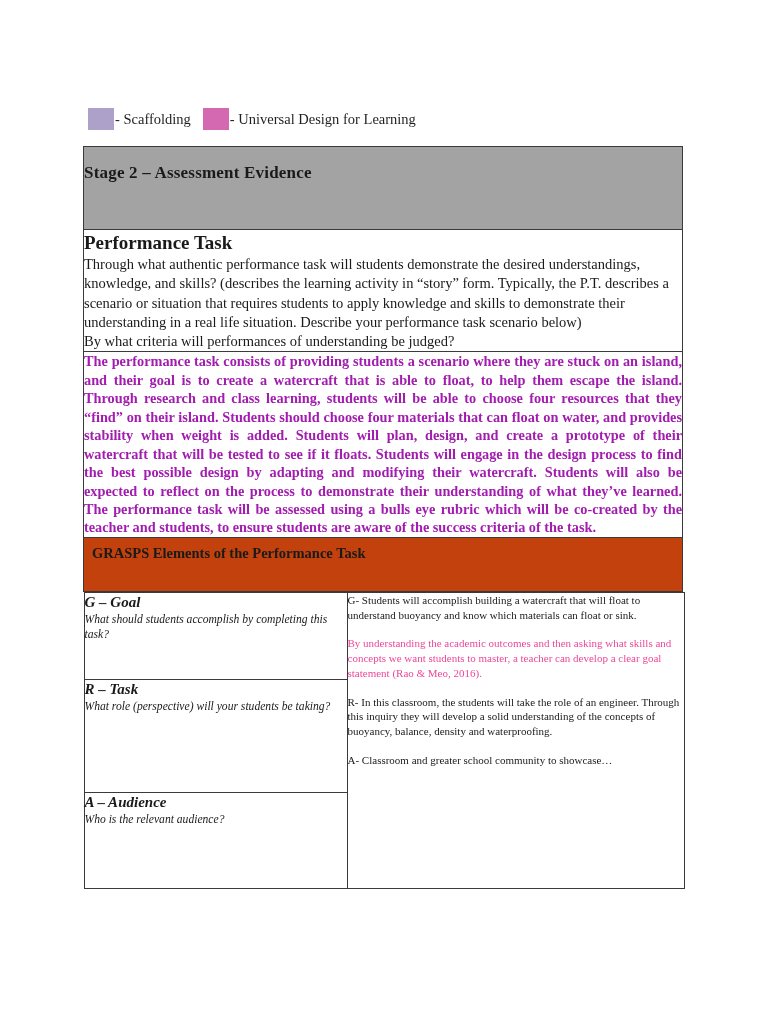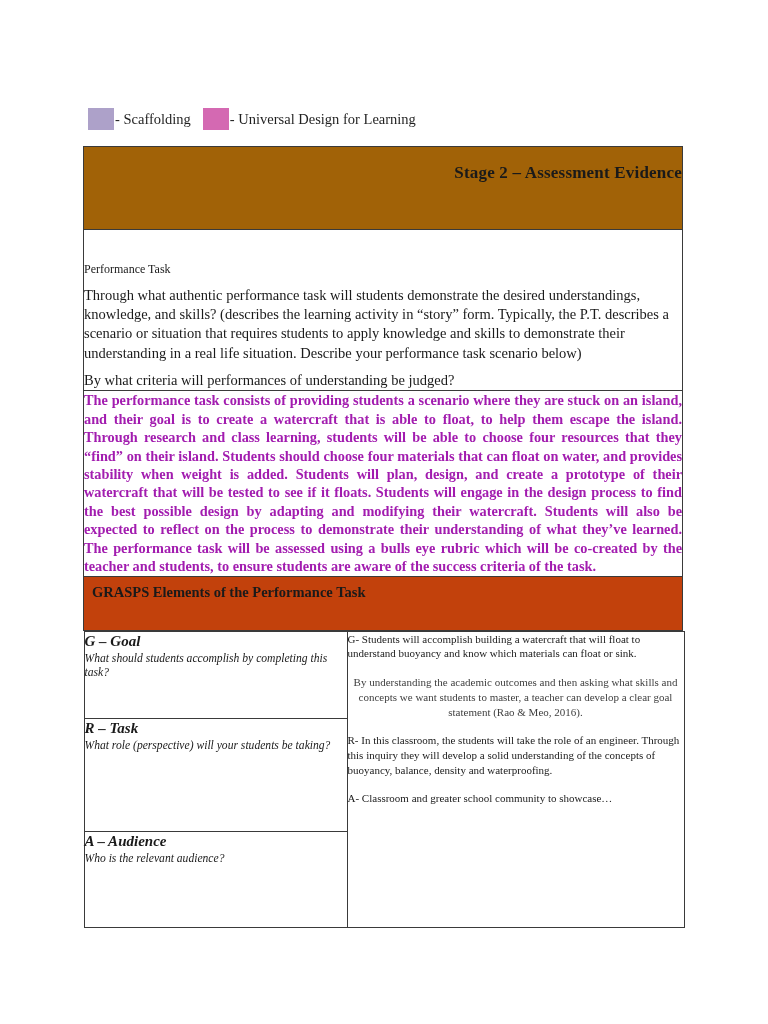--- a/index.html
+++ b/index.html
@@ -59,46 +59,45 @@
     border-collapse: collapse;
     table-layout: fixed;
   }
   .doc-table td {
     border: 1.3px solid #3a3a3a;
     vertical-align: top;
     padding: 0;
   }
 
   .stage-header {
-    background: #a16207;
+    background: #a3a3a3;
     height: 82px;
-    text-align: right;
+    text-align: left;
     vertical-align: top;
   }
   .stage-header .stage-title {
     font-size: 17px;
     font-weight: bold;
     padding-top: 16px;
     letter-spacing: .2px;
   }
 
   .pt-cell {
     padding: 8px 10px 10px 8px;
     background: #fff;
   }
   .pt-heading {
-    font-weight: normal;
-    font-size: 12px;
+    font-weight: bold;
+    font-size: 19px;
     line-height: 1.32;
-    margin-top: 32px;
   }
   .pt-body {
     font-size: 14.5px;
     line-height: 1.33;
-    margin-top: 8px;
+    margin-top: 0;
   }
 
   .green-cell {
     padding: 10px 10px 12px 8px;
   }
   .green-text {
     color: #a21caf;
     font-weight: bold;
     font-size: 14.3px;
     line-height: 1.29;
@@ -140,21 +139,21 @@
 
   .right-cell {
     padding: 9px 10px 10px 10px;
     font-size: 11px;
     line-height: 1.34;
   }
   .right-cell p {
     margin: 0 0 14px 0;
   }
   .right-cell p:last-child { margin-bottom: 0; }
-  .purple { color: #404040; text-align: center; }
+  .purple { color: #ec4899; }
 
   .h-row-goal  { height: 86px; }
   .h-row-role  { height: 112px; }
   .h-row-aud   { height: 95px; }
 </style>
 </head>
 <body>
 
 <div class="page">
 

